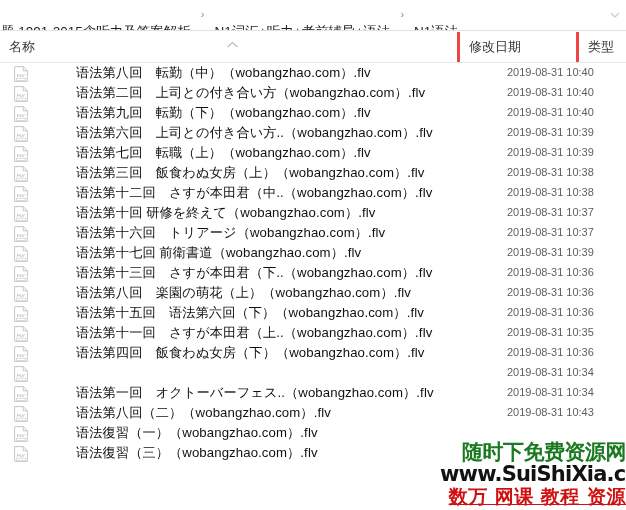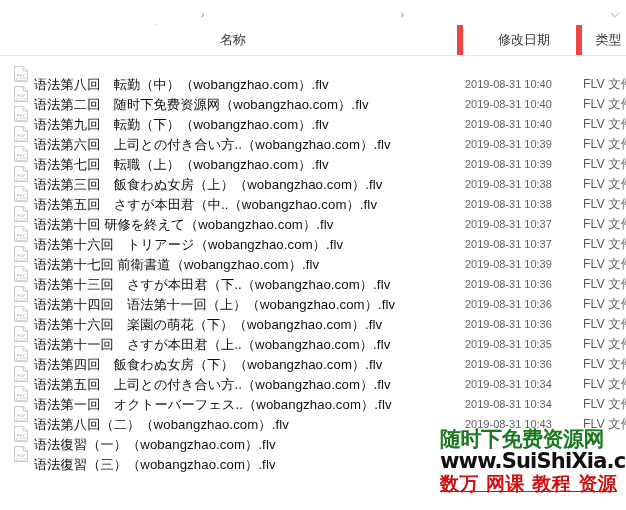--- a/index.html
+++ b/index.html
@@ -63,41 +63,40 @@
     width: 10px;
     height: 8px;
     opacity: .28;
   }
   #address-dropdown-icon svg { display:block; }
 
   
   #column-header {
     position: absolute;
     left: 0;
-    top: 25px;
+    top: 32px;
     width: 626px;
     height: 31px;
     background: #ffffff;
     border-bottom: 1px solid #e6e6e6;
     box-sizing: border-box;
-    text-align: center;
   }
   .col-head {
     position: absolute;
     top: 0;
     height: 30px;
     line-height: 30px;
     font-size: 13px;
     color: #33373b;
     box-sizing: border-box;
     padding-left: 9px;
     overflow: hidden;
     white-space: nowrap;
   }
-  .col-head.divided { border-left: 6px solid #ef4444; }
+  .col-head.divided { border-left: 3px solid #ef4444; }
   #col-name { left: 0px;   width: 457px; }
   #col-date { left: 457px; width: 119px; }
   #col-type { left: 576px; width: 50px; }
   #sort-indicator {
     position: absolute;
     left: 225px;
     top: 9px;
     width: 15px;
     height: 8px;
     opacity: .45;
@@ -122,27 +121,28 @@
   .file-icon {
     position: absolute;
     left: 14px;
     top: 3px;
     width: 14px;
     height: 16px;
   }
   .file-icon svg { display: block; }
   .cell {
     position: absolute;
-    top: 12px;
+    top: 0;
     height: 20px;
     line-height: 19px;
     font-size: 13.2px;
     white-space: nowrap;
     overflow: hidden;
     box-sizing: border-box;
+    margin-left: 42px;
   }
   .cell-name {
     left: 34px;
     width: 420px;
     color: #101010;
     letter-spacing: .1px;
   }
   .cell-date {
     left: 465px;
     width: 112px;
@@ -153,24 +153,24 @@
     left: 583px;
     width: 46px;
     color: #5b5f63;
     font-size: 12.4px;
   }
 
   
   #watermark {
     position: absolute;
     right: 0px;
-    bottom: 15px;
+    bottom: 2px;
     width: 186px;
     height: 66px;
-    text-align: left;
+    text-align: right;
     pointer-events: none;
     line-height: 1;
   }
   .wm-line {
     display: block;
     white-space: nowrap;
     font-family: "DejaVu Sans", "Liberation Sans", sans-serif;
   }
   #wm-line1 {
     font-size: 21px;
@@ -242,21 +242,21 @@
       </div>
       <div class="file-row">
         <span class="file-icon">
           <svg width="14" height="16" viewBox="0 0 14 16">
             <path d="M0.6 0.6 H9.2 L13.4 4.8 V15.4 H0.6 Z" fill="#ffffff" stroke="#bcc1c6" stroke-width="0.9"></path>
             <path d="M9.2 0.6 V4.8 H13.4" fill="none" stroke="#bcc1c6" stroke-width="0.9"></path>
             <text x="6.9" y="11.1" font-size="4.3" fill="#9aa0a6" text-anchor="middle" font-family="Liberation Sans, sans-serif">FLV</text>
             <rect x="2.3" y="12.2" width="9.4" height="2.2" fill="none" stroke="#cdd2d6" stroke-width="0.7"></rect>
           </svg>
         </span>
-        <span class="cell cell-name">语法第二回　随时下免费资源网（wobangzhao.com）.flv</span>
+        <span class="cell cell-name">语法第二回　上司との付き合い方（wobangzhao.com）.flv</span>
         <span class="cell cell-date">2019-08-31 10:40</span>
         <span class="cell cell-type">FLV 文件</span>
       </div>
       <div class="file-row">
         <span class="file-icon">
           <svg width="14" height="16" viewBox="0 0 14 16">
             <path d="M0.6 0.6 H9.2 L13.4 4.8 V15.4 H0.6 Z" fill="#ffffff" stroke="#bcc1c6" stroke-width="0.9"></path>
             <path d="M9.2 0.6 V4.8 H13.4" fill="none" stroke="#bcc1c6" stroke-width="0.9"></path>
             <text x="6.9" y="11.1" font-size="4.3" fill="#9aa0a6" text-anchor="middle" font-family="Liberation Sans, sans-serif">FLV</text>
             <rect x="2.3" y="12.2" width="9.4" height="2.2" fill="none" stroke="#cdd2d6" stroke-width="0.7"></rect>
@@ -307,21 +307,21 @@
       </div>
       <div class="file-row">
         <span class="file-icon">
           <svg width="14" height="16" viewBox="0 0 14 16">
             <path d="M0.6 0.6 H9.2 L13.4 4.8 V15.4 H0.6 Z" fill="#ffffff" stroke="#bcc1c6" stroke-width="0.9"></path>
             <path d="M9.2 0.6 V4.8 H13.4" fill="none" stroke="#bcc1c6" stroke-width="0.9"></path>
             <text x="6.9" y="11.1" font-size="4.3" fill="#9aa0a6" text-anchor="middle" font-family="Liberation Sans, sans-serif">FLV</text>
             <rect x="2.3" y="12.2" width="9.4" height="2.2" fill="none" stroke="#cdd2d6" stroke-width="0.7"></rect>
           </svg>
         </span>
-        <span class="cell cell-name">语法第五回　さすが本田君（中..（wobangzhao.com）.flv</span>
+        <span class="cell cell-name">语法第十二回　さすが本田君（中..（wobangzhao.com）.flv</span>
         <span class="cell cell-date">2019-08-31 10:38</span>
         <span class="cell cell-type">FLV 文件</span>
       </div>
       <div class="file-row">
         <span class="file-icon">
           <svg width="14" height="16" viewBox="0 0 14 16">
             <path d="M0.6 0.6 H9.2 L13.4 4.8 V15.4 H0.6 Z" fill="#ffffff" stroke="#bcc1c6" stroke-width="0.9"></path>
             <path d="M9.2 0.6 V4.8 H13.4" fill="none" stroke="#bcc1c6" stroke-width="0.9"></path>
             <text x="6.9" y="11.1" font-size="4.3" fill="#9aa0a6" text-anchor="middle" font-family="Liberation Sans, sans-serif">FLV</text>
             <rect x="2.3" y="12.2" width="9.4" height="2.2" fill="none" stroke="#cdd2d6" stroke-width="0.7"></rect>
@@ -372,34 +372,34 @@
       </div>
       <div class="file-row">
         <span class="file-icon">
           <svg width="14" height="16" viewBox="0 0 14 16">
             <path d="M0.6 0.6 H9.2 L13.4 4.8 V15.4 H0.6 Z" fill="#ffffff" stroke="#bcc1c6" stroke-width="0.9"></path>
             <path d="M9.2 0.6 V4.8 H13.4" fill="none" stroke="#bcc1c6" stroke-width="0.9"></path>
             <text x="6.9" y="11.1" font-size="4.3" fill="#9aa0a6" text-anchor="middle" font-family="Liberation Sans, sans-serif">FLV</text>
             <rect x="2.3" y="12.2" width="9.4" height="2.2" fill="none" stroke="#cdd2d6" stroke-width="0.7"></rect>
           </svg>
         </span>
-        <span class="cell cell-name">语法第十四回　语法第十一回（上）（wobangzhao.com）.flv</span>
+        <span class="cell cell-name">语法第八回　楽園の萌花（上）（wobangzhao.com）.flv</span>
         <span class="cell cell-date">2019-08-31 10:36</span>
         <span class="cell cell-type">FLV 文件</span>
       </div>
       <div class="file-row">
         <span class="file-icon">
           <svg width="14" height="16" viewBox="0 0 14 16">
             <path d="M0.6 0.6 H9.2 L13.4 4.8 V15.4 H0.6 Z" fill="#ffffff" stroke="#bcc1c6" stroke-width="0.9"></path>
             <path d="M9.2 0.6 V4.8 H13.4" fill="none" stroke="#bcc1c6" stroke-width="0.9"></path>
             <text x="6.9" y="11.1" font-size="4.3" fill="#9aa0a6" text-anchor="middle" font-family="Liberation Sans, sans-serif">FLV</text>
             <rect x="2.3" y="12.2" width="9.4" height="2.2" fill="none" stroke="#cdd2d6" stroke-width="0.7"></rect>
           </svg>
         </span>
-        <span class="cell cell-name">语法第十六回　楽園の萌花（下）（wobangzhao.com）.flv</span>
+        <span class="cell cell-name">语法第十五回　语法第六回（下）（wobangzhao.com）.flv</span>
         <span class="cell cell-date">2019-08-31 10:36</span>
         <span class="cell cell-type">FLV 文件</span>
       </div>
       <div class="file-row">
         <span class="file-icon">
           <svg width="14" height="16" viewBox="0 0 14 16">
             <path d="M0.6 0.6 H9.2 L13.4 4.8 V15.4 H0.6 Z" fill="#ffffff" stroke="#bcc1c6" stroke-width="0.9"></path>
             <path d="M9.2 0.6 V4.8 H13.4" fill="none" stroke="#bcc1c6" stroke-width="0.9"></path>
             <text x="6.9" y="11.1" font-size="4.3" fill="#9aa0a6" text-anchor="middle" font-family="Liberation Sans, sans-serif">FLV</text>
             <rect x="2.3" y="12.2" width="9.4" height="2.2" fill="none" stroke="#cdd2d6" stroke-width="0.7"></rect>
@@ -424,21 +424,20 @@
       </div>
       <div class="file-row">
         <span class="file-icon">
           <svg width="14" height="16" viewBox="0 0 14 16">
             <path d="M0.6 0.6 H9.2 L13.4 4.8 V15.4 H0.6 Z" fill="#ffffff" stroke="#bcc1c6" stroke-width="0.9"></path>
             <path d="M9.2 0.6 V4.8 H13.4" fill="none" stroke="#bcc1c6" stroke-width="0.9"></path>
             <text x="6.9" y="11.1" font-size="4.3" fill="#9aa0a6" text-anchor="middle" font-family="Liberation Sans, sans-serif">FLV</text>
             <rect x="2.3" y="12.2" width="9.4" height="2.2" fill="none" stroke="#cdd2d6" stroke-width="0.7"></rect>
           </svg>
         </span>
-        <span class="cell cell-name">语法第五回　上司との付き合い方..（wobangzhao.com）.flv</span>
         <span class="cell cell-date">2019-08-31 10:34</span>
         <span class="cell cell-type">FLV 文件</span>
       </div>
       <div class="file-row">
         <span class="file-icon">
           <svg width="14" height="16" viewBox="0 0 14 16">
             <path d="M0.6 0.6 H9.2 L13.4 4.8 V15.4 H0.6 Z" fill="#ffffff" stroke="#bcc1c6" stroke-width="0.9"></path>
             <path d="M9.2 0.6 V4.8 H13.4" fill="none" stroke="#bcc1c6" stroke-width="0.9"></path>
             <text x="6.9" y="11.1" font-size="4.3" fill="#9aa0a6" text-anchor="middle" font-family="Liberation Sans, sans-serif">FLV</text>
             <rect x="2.3" y="12.2" width="9.4" height="2.2" fill="none" stroke="#cdd2d6" stroke-width="0.7"></rect>

